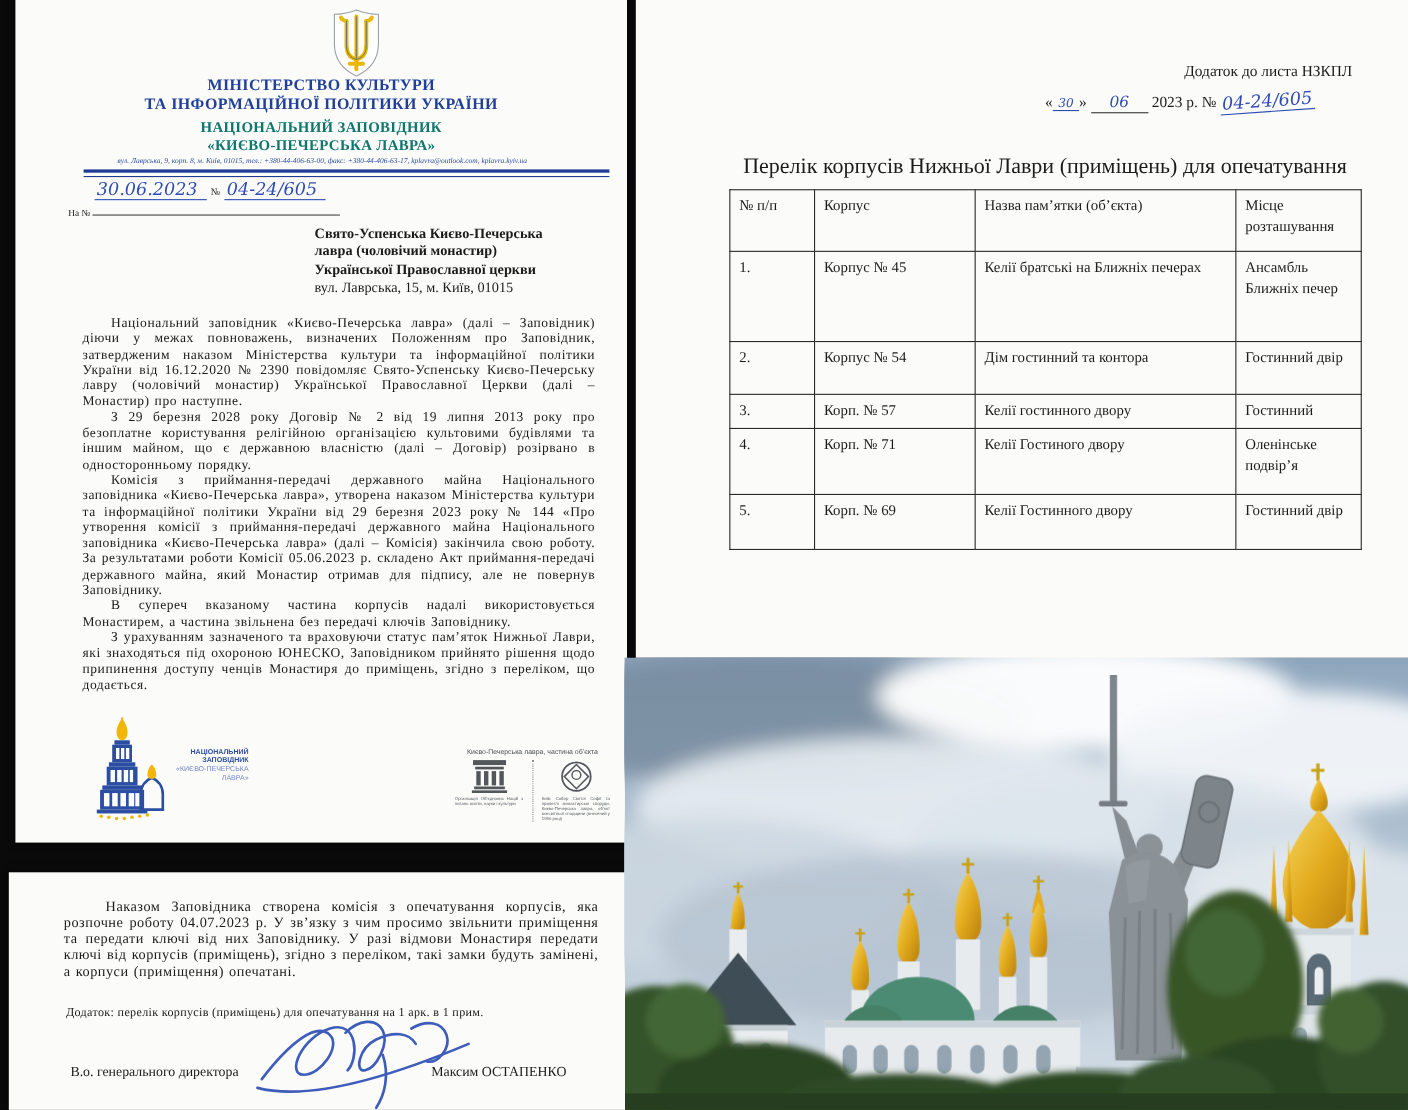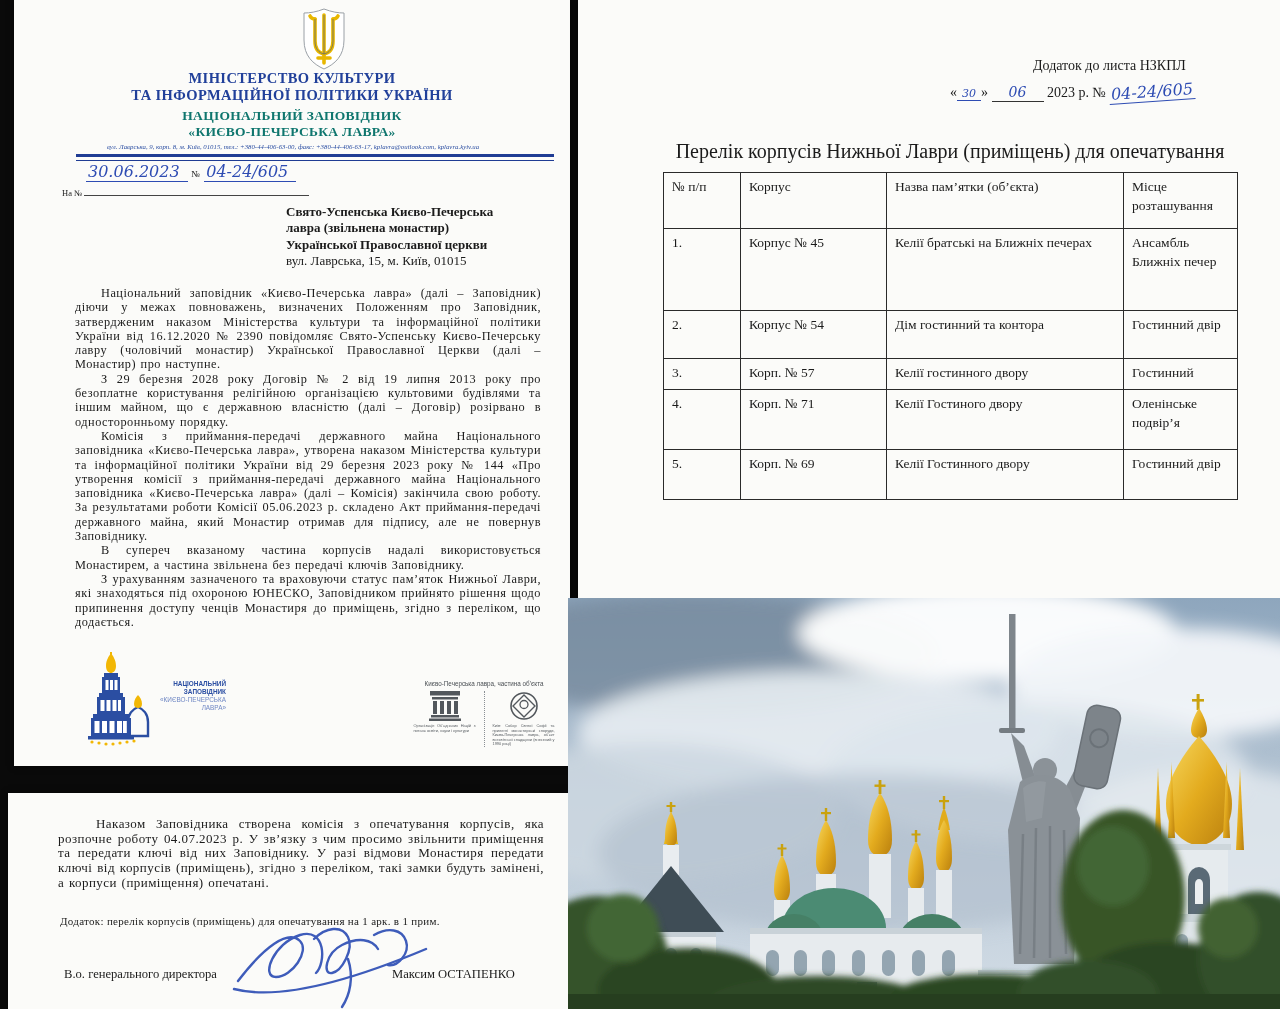--- a/index.html
+++ b/index.html
@@ -45,21 +45,21 @@
 
   
   .p2body{left:50px;top:24px;width:486px;font-size:13px;line-height:14.7px;text-align:justify;
           letter-spacing:.45px;word-spacing:1px;}
   .p2body p{margin:0;text-indent:38px;}
   .attach{left:52px;top:122px;font-size:11px;letter-spacing:.3px;}
   .sigtitle{left:56px;top:174px;font-size:12.6px;}
   .signame{left:384px;top:174px;font-size:12.6px;}
 
   
-  .apphdr{left:455px;top:58px;width:240px;text-align:left;font-size:14px;}
+  .apphdr{left:455px;top:58px;width:240px;text-align:center;font-size:14px;}
   .appdate{left:372px;top:82px;width:320px;font-size:14px;white-space:nowrap;}
   .appdate .hwd{border-bottom:1.3px solid #2e4cb3;padding:0 5px;font-size:11px;}
   .appdate .blank{display:inline-block;width:52px;border-bottom:1px solid #333;text-align:center;}
   .appdate .num{display:inline-block;transform:rotate(-4deg);font-size:16px;border-bottom:1.3px solid #2e4cb3;padding:0 2px;}
   .apptitle{left:85px;top:140px;width:574px;text-align:center;font-size:20px;}
   table.seal{position:absolute;left:85px;top:172px;width:574px;border-collapse:collapse;table-layout:fixed;
              font-size:13.5px;line-height:19px;}
   table.seal td,table.seal th{border:1.2px solid #2a2a2a;vertical-align:top;padding:4px 8px;font-weight:normal;text-align:left;}
   col.c1{width:77px;}col.c2{width:146px;}col.c3{width:237px;}col.c4{width:114px;}
   tr.hrow{height:56px;} tr.r1{height:82px;} tr.r2{height:48px;} tr.r3{height:31px;} tr.r4{height:60px;} tr.r5{height:50px;}
@@ -106,21 +106,21 @@
       <span class="no">№</span>
       <span class="hw seg">04-24/605</span>
     </div>
     <div class="abs naline">
       <span>На №</span>
       <span class="ul"></span>
     </div>
 
     <div class="abs recipient">
       <div class="b">Свято-Успенська Києво-Печерська</div>
-      <div class="b">лавра (звільнена монастир)</div>
+      <div class="b">лавра (чоловічий монастир)</div>
       <div class="b">Української Православної церкви</div>
       <div>вул. Лаврська, 15, м. Київ, 01015</div>
     </div>
 
     <div class="abs bodytext">
       <p>Національний заповідник «Києво-Печерська лавра» (далі – Заповідник) діючи у межах повноважень, визначених Положенням про Заповідник, затвердженим наказом Міністерства культури та інформаційної політики України від 16.12.2020 № 2390 повідомляє Свято-Успенську Києво-Печерську лавру (чоловічий монастир) Української Православної Церкви (далі – Монастир) про наступне.</p>
       <p>З 29 березня 2028 року Договір № 2 від 19 липня 2013 року про безоплатне користування релігійною організацією культовими будівлями та іншим майном, що є державною власністю (далі – Договір) розірвано в односторонньому порядку.</p>
       <p>Комісія з приймання-передачі державного майна Національного заповідника «Києво-Печерська лавра», утворена наказом Міністерства культури та інформаційної політики України від 29 березня 2023 року № 144 «Про утворення комісії з приймання-передачі державного майна Національного заповідника «Києво-Печерська лавра» (далі – Комісія) закінчила свою роботу. За результатами роботи Комісії 05.06.2023 р. складено Акт приймання-передачі державного майна, який Монастир отримав для підпису, але не повернув Заповіднику.</p>
       <p>В супереч вказаному частина корпусів надалі використовується Монастирем, а частина звільнена без передачі ключів Заповіднику.</p>
       <p>З урахуванням зазначеного та враховуючи статус пам’яток Нижньої Лаври, які знаходяться під охороною ЮНЕСКО, Заповідником прийнято рішення щодо припинення доступу ченців Монастиря до приміщень, згідно з переліком, що додається.</p>

